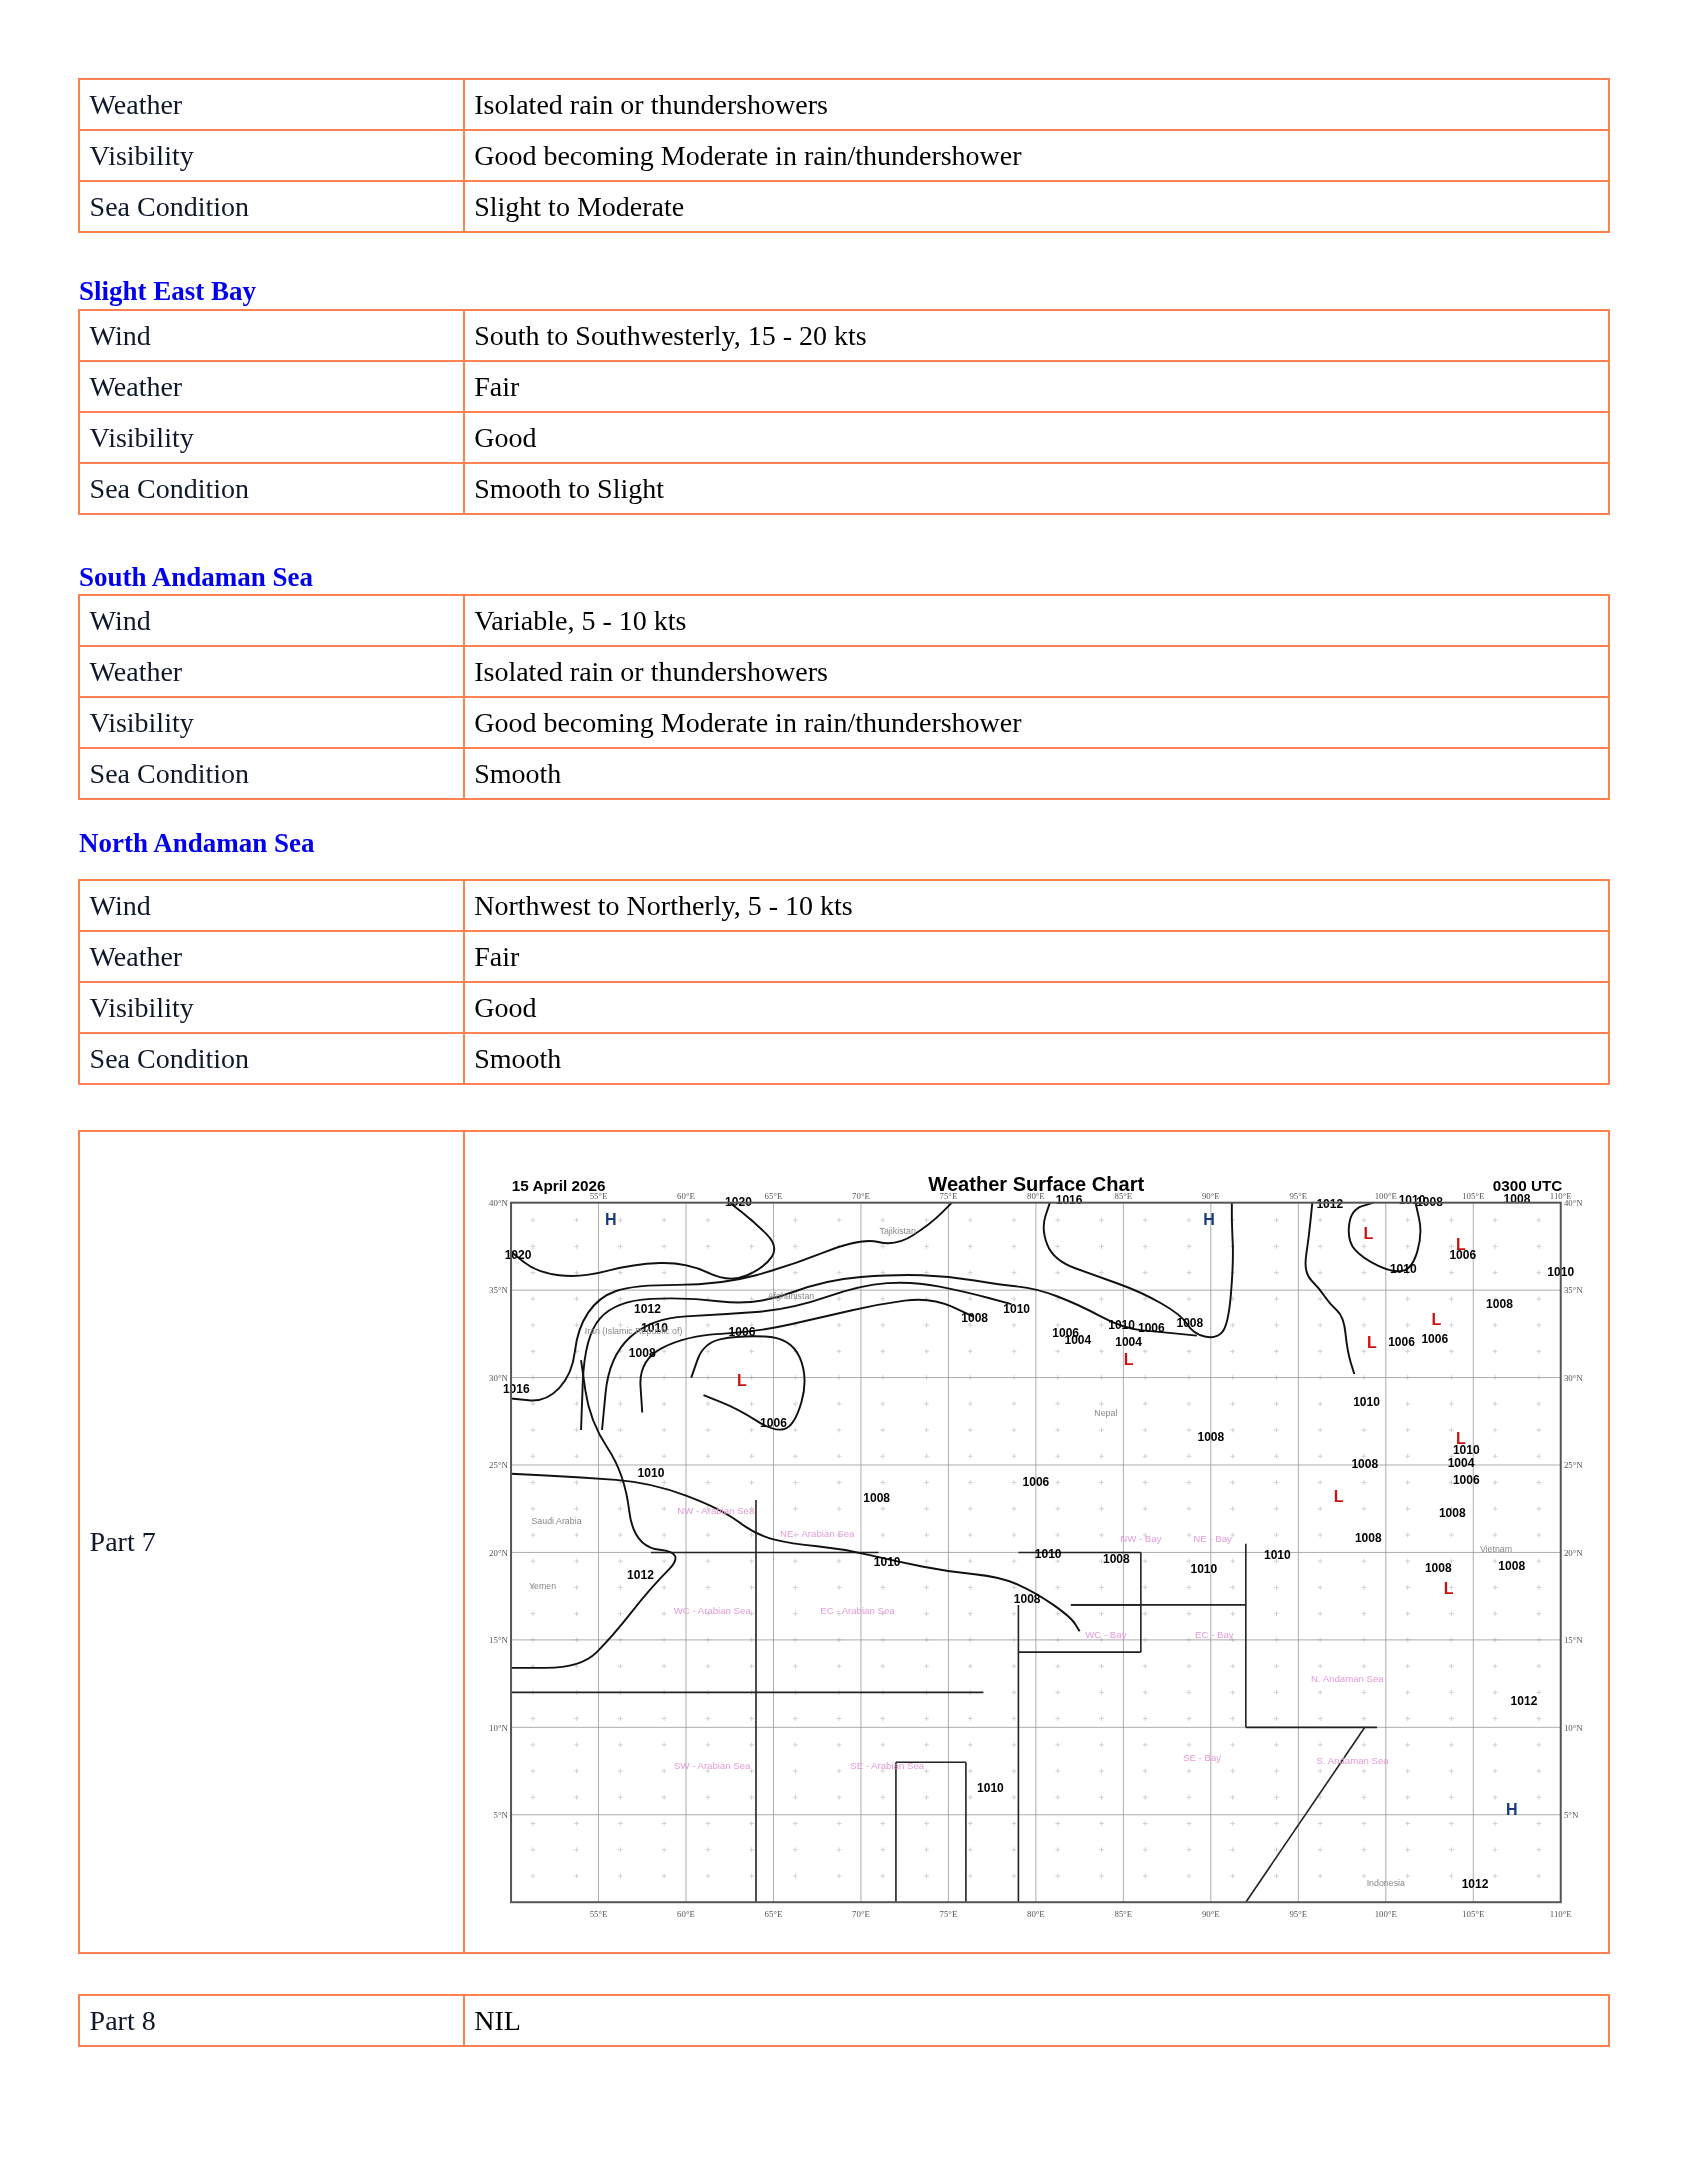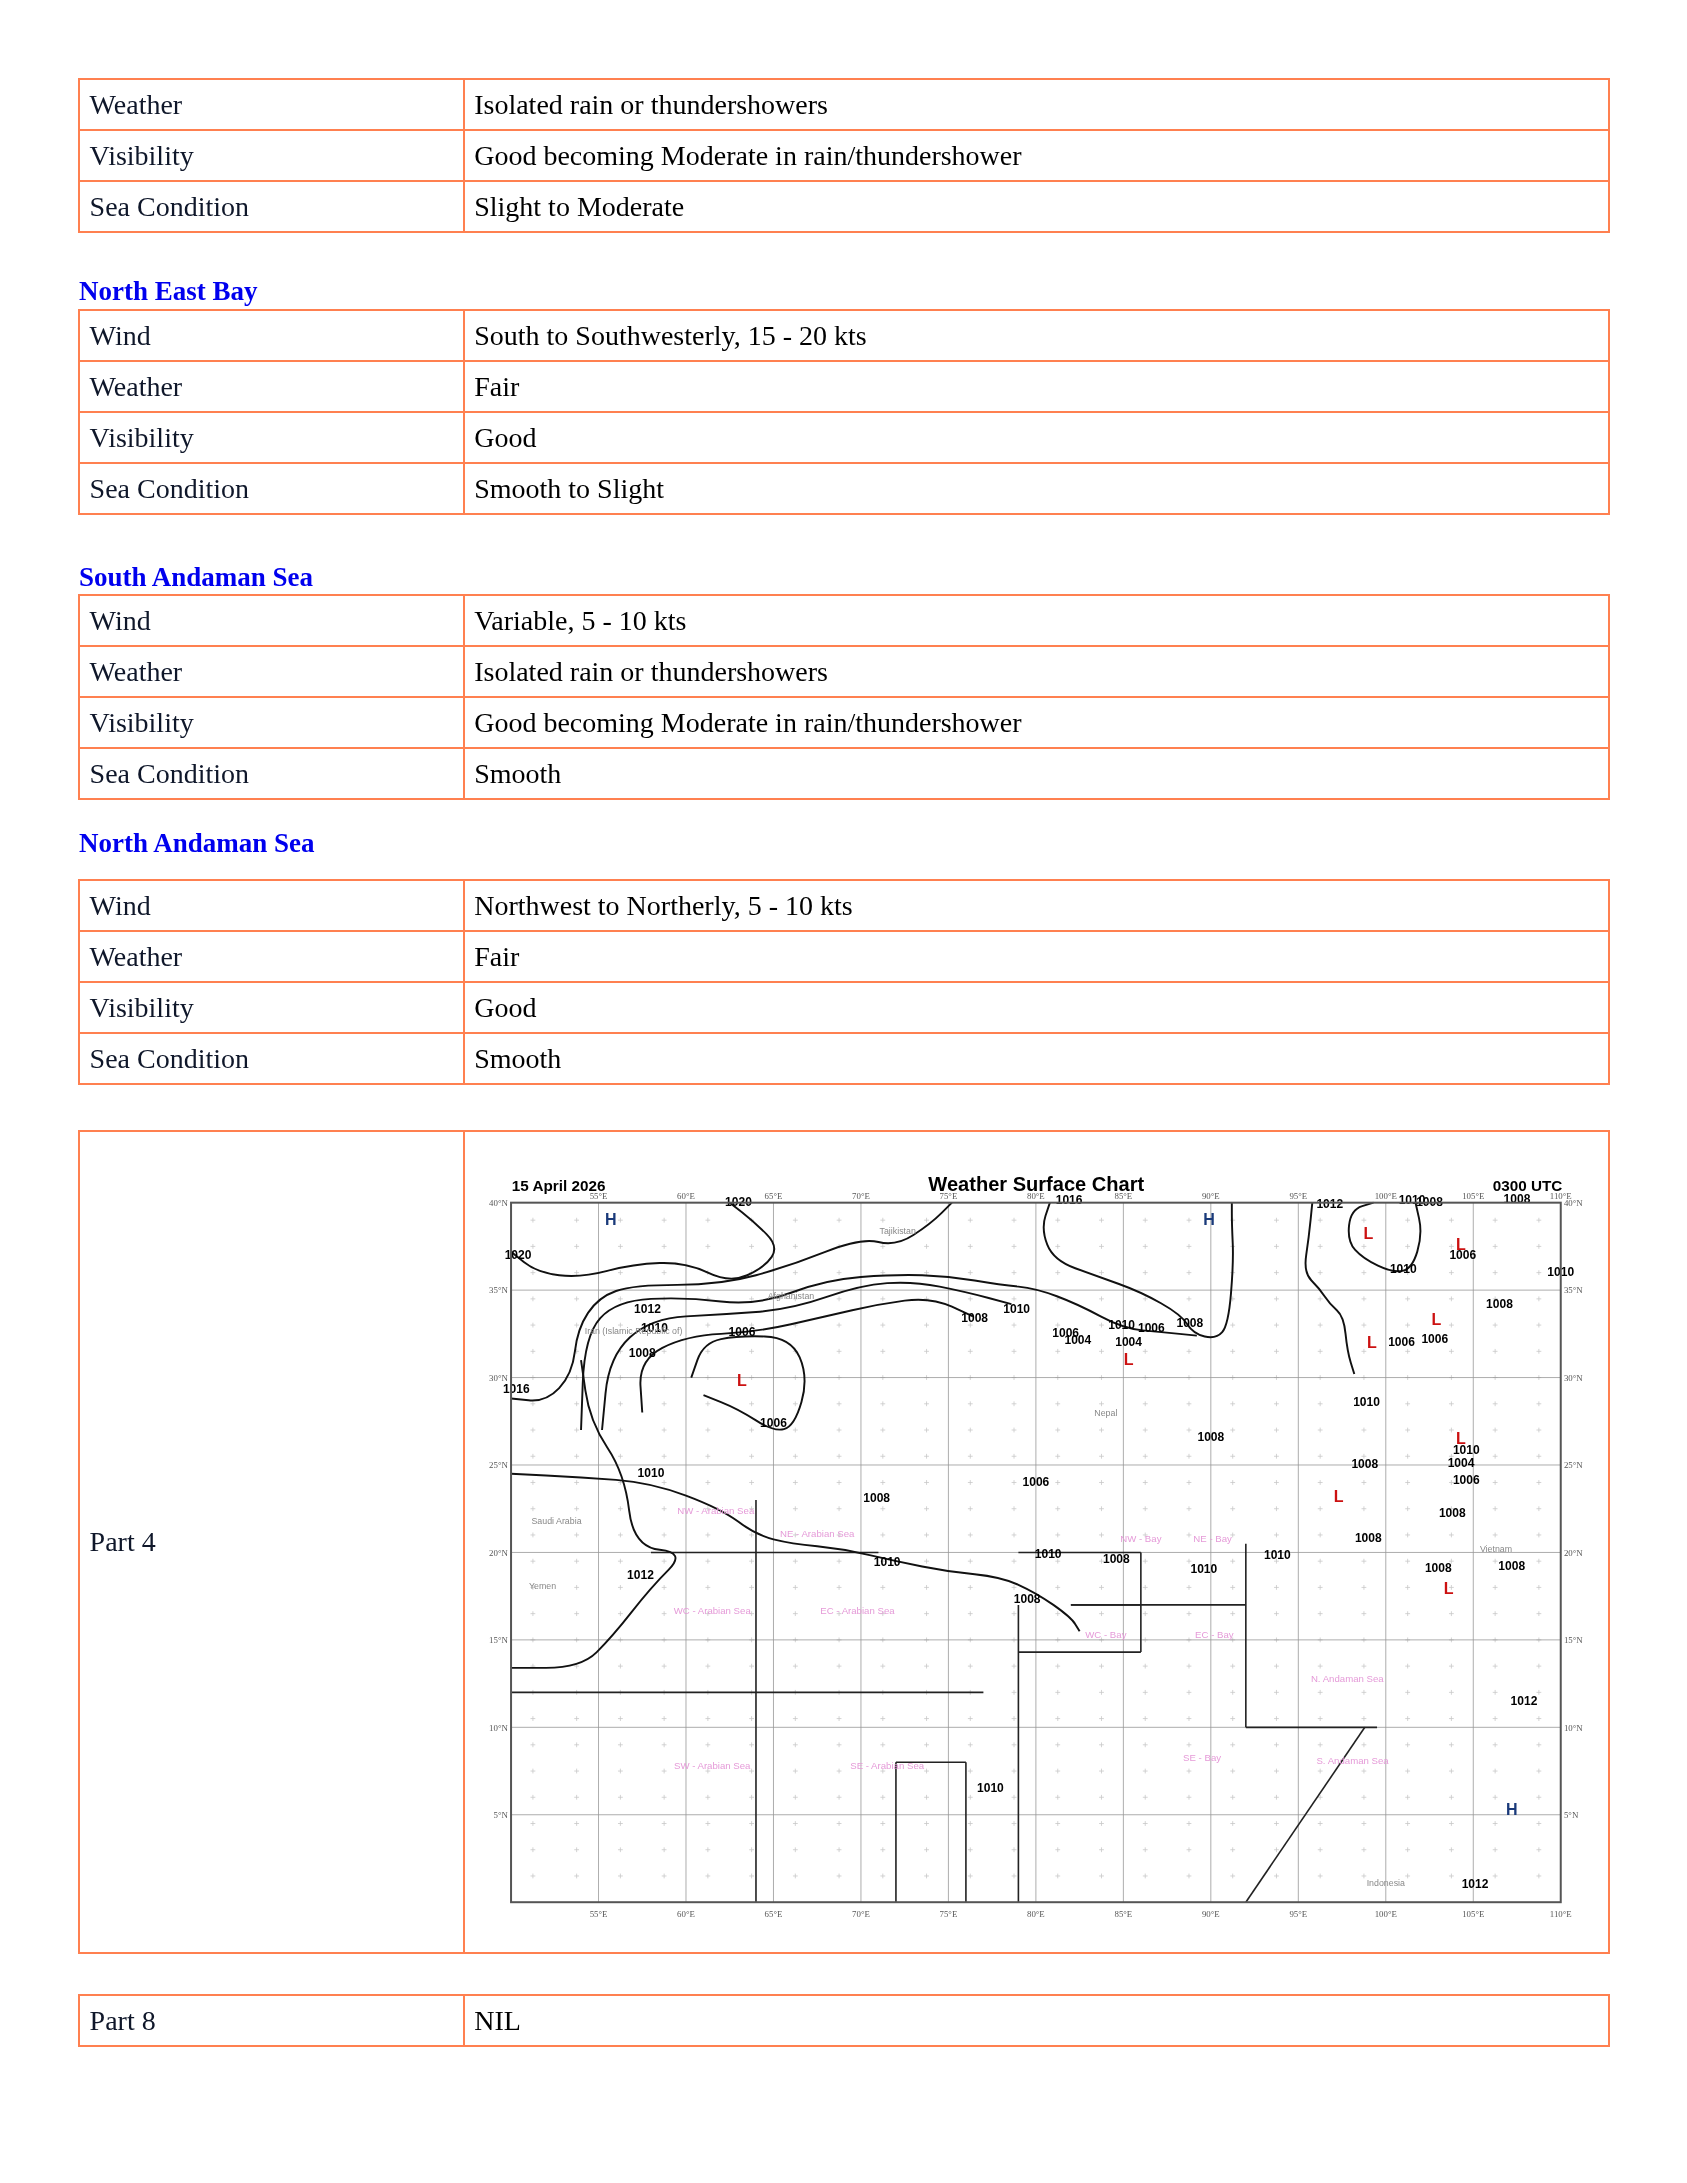--- a/index.html
+++ b/index.html
@@ -30,21 +30,21 @@
       <td class="lbl">Visibility</td>
       <td class="val">Good becoming Moderate in rain/thundershower</td>
     </tr>
     <tr>
       <td class="lbl">Sea Condition</td>
       <td class="val">Slight to Moderate</td>
     </tr>
   </tbody>
 </table>
 
-<h3 class="section-heading" style="top:276px;">North East Bay</h3>
+<h3 class="section-heading" style="top:276px;">Slight East Bay</h3>
 <table class="fc" style="top:309px;">
   <tbody>
     <tr>
       <td class="lbl">Wind</td>
       <td class="val">South to Southwesterly, 15 - 20 kts</td>
     </tr>
     <tr>
       <td class="lbl">Weather</td>
       <td class="val">Fair</td>
     </tr>
@@ -99,21 +99,21 @@
     <tr>
       <td class="lbl">Sea Condition</td>
       <td class="val">Smooth</td>
     </tr>
   </tbody>
 </table>
 
 <table class="fc part" style="top:1130px;">
   <tbody>
     <tr>
-      <td class="lbl" style="height:820px;">Part 4</td>
+      <td class="lbl" style="height:820px;">Part 7</td>
       <td class="val chart-cell">
         <svg id="map-svg" width="1145" height="820" viewBox="579 1409 1425 1021" xmlns="http://www.w3.org/2000/svg" style="font-size:35px">
           <g id="grid-layer">
               <path d="M660.2291666666666 2335.3375H666.2291666666666M663.2291666666666 2332.3375V2338.3375" stroke="#c8c8c8" stroke-width="1"></path>
               <path d="M660.2291666666666 2302.675H666.2291666666666M663.2291666666666 2299.675V2305.675" stroke="#c8c8c8" stroke-width="1"></path>
               <path d="M660.2291666666666 2270.0125H666.2291666666666M663.2291666666666 2267.0125V2273.0125" stroke="#c8c8c8" stroke-width="1"></path>
               <path d="M660.2291666666666 2237.35H666.2291666666666M663.2291666666666 2234.35V2240.35" stroke="#c8c8c8" stroke-width="1"></path>
               <path d="M660.2291666666666 2204.6875H666.2291666666666M663.2291666666666 2201.6875V2207.6875" stroke="#c8c8c8" stroke-width="1"></path>
               <path d="M660.2291666666666 2172.025H666.2291666666666M663.2291666666666 2169.025V2175.025" stroke="#c8c8c8" stroke-width="1"></path>
               <path d="M660.2291666666666 2139.3625H666.2291666666666M663.2291666666666 2136.3625V2142.3625" stroke="#c8c8c8" stroke-width="1"></path>

